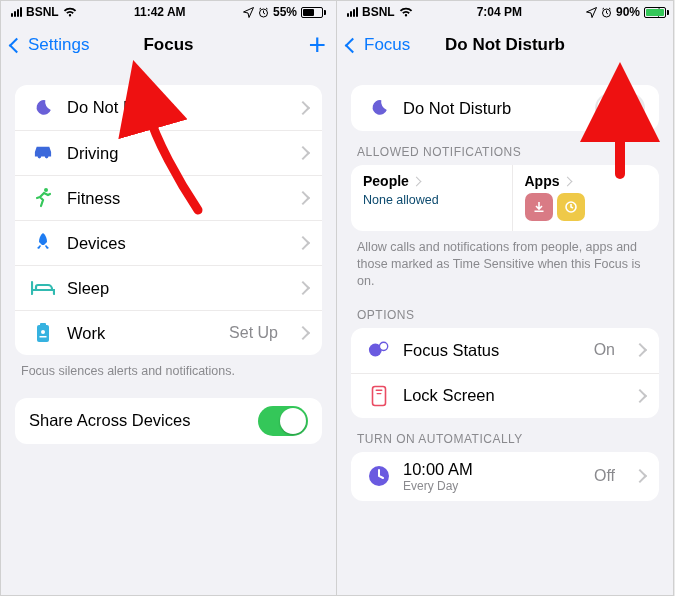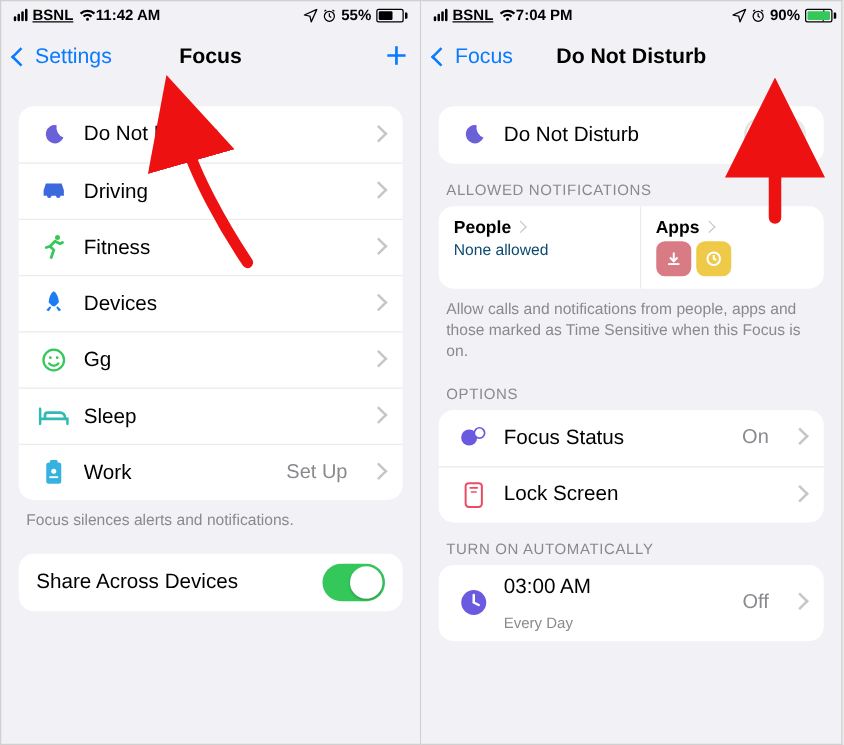--- a/index.html
+++ b/index.html
@@ -3,22 +3,22 @@
 <meta charset="utf-8">
 <style>
   * { margin: 0; padding: 0; box-sizing: border-box; font-family: -apple-system, "Helvetica Neue", Arial, sans-serif; }
   body { background: #eaeaea; width: 675px; height: 596px; position: relative; overflow: hidden; }
   .stage { display: flex; position: absolute; inset: 0; }
   .phone { width: 337px; height: 596px; background: #f2f2f6; border: 1px solid #d0d0d0; display: flex; flex-direction: column; overflow: hidden; }
   .phone + .phone { border-left: none; }
 
   
   .status { display: flex; align-items: center; height: 22px; padding: 0 10px; font-size: 12px; font-weight: 600; color: #000; }
-  .status .carrier { display: flex; align-items: center; gap: 4px; text-decoration: underline; }
-  .status .time { flex: 1; font-size: 12px; }
+  .status .carrier { display: flex; align-items: center; gap: 4px; }
+  .status .time { flex: 1; text-align: center; font-size: 12px; }
   .status .right { display: flex; align-items: center; gap: 4px; justify-content: center; }
   .bars { display: inline-flex; align-items: flex-end; gap: 1px; }
   .bars span { width: 2px; background: #000; border-radius: 1px; }
   .bars span:nth-child(1){height:4px}.bars span:nth-child(2){height:6px}.bars span:nth-child(3){height:8px}.bars span:nth-child(4){height:10px}
   .batt { display:inline-flex; align-items:center; }
   .batt-body { width: 22px; height: 11px; border: 1px solid #000; border-radius: 2px; position: relative; }
   .batt-fill { position:absolute; left:1px; top:1px; bottom:1px; background:#000; border-radius:1px; }
   .batt-fill.green { background:#34c759; }
   .batt-cap { width:2px; height:5px; background:#000; margin-left:1px; border-radius:0 1px 1px 0; }
 
@@ -59,21 +59,21 @@
   .split-col + .split-col { border-left:1px solid #eceaea; }
   .split-head { display:flex; align-items:center; font-size:14px; font-weight:600; color:#000; cursor:pointer; }
   .chev-sm::after { content:""; display:inline-block; width:6px; height:6px; border-right:1.8px solid #c6c6c8; border-top:1.8px solid #c6c6c8; transform:rotate(45deg); margin-left:4px; }
   .split-sub { font-size:12.5px; color:#0c4a6e; margin-top:4px; }
   .app-chips { display:flex; gap:4px; margin-top:4px; }
   .chip { width:28px; height:28px; border-radius:7px; display:flex; align-items:center; justify-content:center; color:#fff; font-size:14px; }
   .chip.red { background:#d97b85; }
   .chip.yellow { background:#efc948; color:#fff;}
 
   .subrow { display:flex; flex-direction:column; }
-  .subrow .sub { font-size:12px; color:#8a8a8e; margin-top:12px; }
+  .subrow .sub { font-size:12px; color:#8a8a8e; margin-top:0; }
 
   
   .anno { position:absolute; pointer-events:none; }
   .anno svg { overflow:visible; }
 
 </style>
 </head>
 <body>
 
 <div class="stage">
@@ -163,33 +163,20 @@
               <svg width="20" height="22" viewBox="0 0 20 22">
                 <path d="M10 1c3 2 4 6 4 9l-3 3h-2l-3-3c0-3 1-7 4-9z" fill="#1e7cf2"></path>
                 <path d="M7 13l-3 3 2 1 2-3zm6 0l3 3-2 1-2-3z" fill="#1e7cf2"></path>
               </svg>
             </span>
         <span class="label">Devices</span>
             <span class="spacer"></span>
             <span class="chev"></span>
       </div>
 
-      <div class="row">
-        <span class="icon">
-              <svg width="22" height="22" viewBox="0 0 24 24">
-                <circle cx="12" cy="12" r="9" fill="none" stroke="#35c75a" stroke-width="2"></circle>
-                <circle cx="9" cy="10" r="1.2" fill="#35c75a"></circle>
-                <circle cx="15" cy="10" r="1.2" fill="#35c75a"></circle>
-                <path d="M8 15c1.2 1.4 2.6 2 4 2s2.8-.6 4-2" stroke="#35c75a" stroke-width="2" fill="none" stroke-linecap="round"></path>
-              </svg>
-            </span>
-        <span class="label">Gg</span>
-            <span class="spacer"></span>
-            <span class="chev"></span>
-      </div>
 
       <div class="row">
         <span class="icon">
               <svg width="24" height="16" viewBox="0 0 24 16">
                 <path d="M1 2v12M1 10h22v4M5 10V7a2 2 0 012-2h10a4 4 0 014 4v1" stroke="#31bab1" stroke-width="2.2" fill="none" stroke-linecap="round"></path>
               </svg>
             </span>
         <span class="label">Sleep</span>
             <span class="spacer"></span>
             <span class="chev"></span>
@@ -351,21 +338,21 @@
     <div class="group-title">TURN ON AUTOMATICALLY</div>
     <div class="group">
       <div class="row">
         <span class="icon">
               <svg width="24" height="24" viewBox="0 0 24 24">
                 <circle cx="12" cy="12" r="10" fill="#6a5ae0"></circle>
                 <path d="M12 6v6l4 2" stroke="#fff" stroke-width="2" fill="none" stroke-linecap="round"></path>
               </svg>
             </span>
         <span class="subrow">
-          <span class="label">03:00 AM</span>
+          <span class="label">10:00 AM</span>
           <span class="sub">Every Day</span>
         </span>
         <span class="spacer"></span>
         <span class="value">Off</span>
         <span class="chev"></span>
       </div>
     </div>
 
   </div>
 </div>

